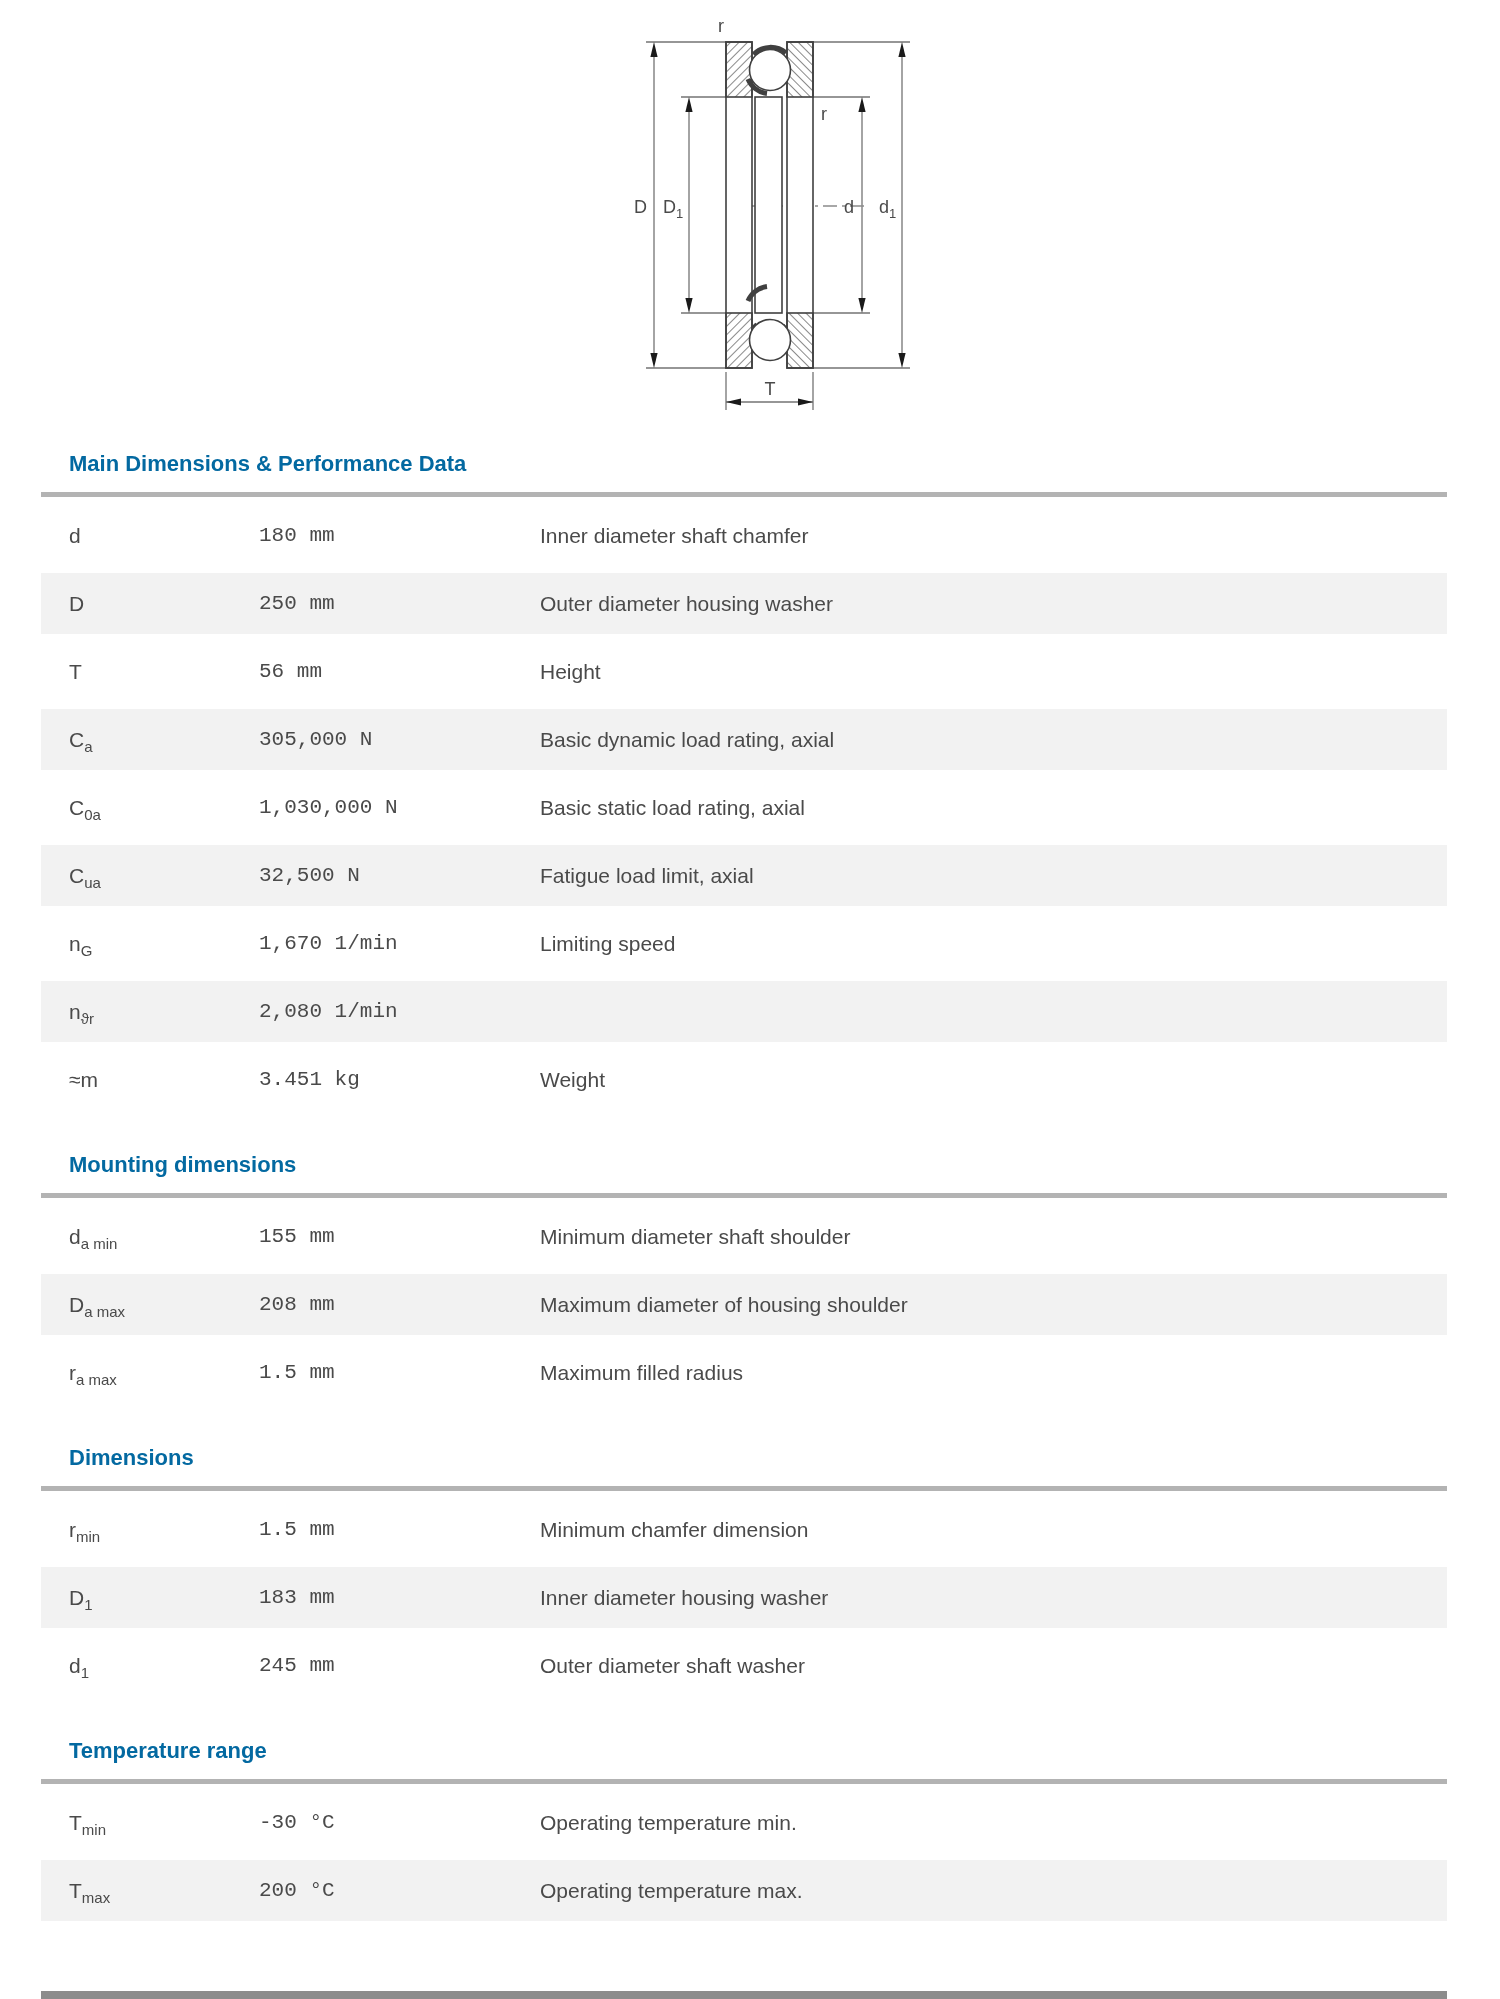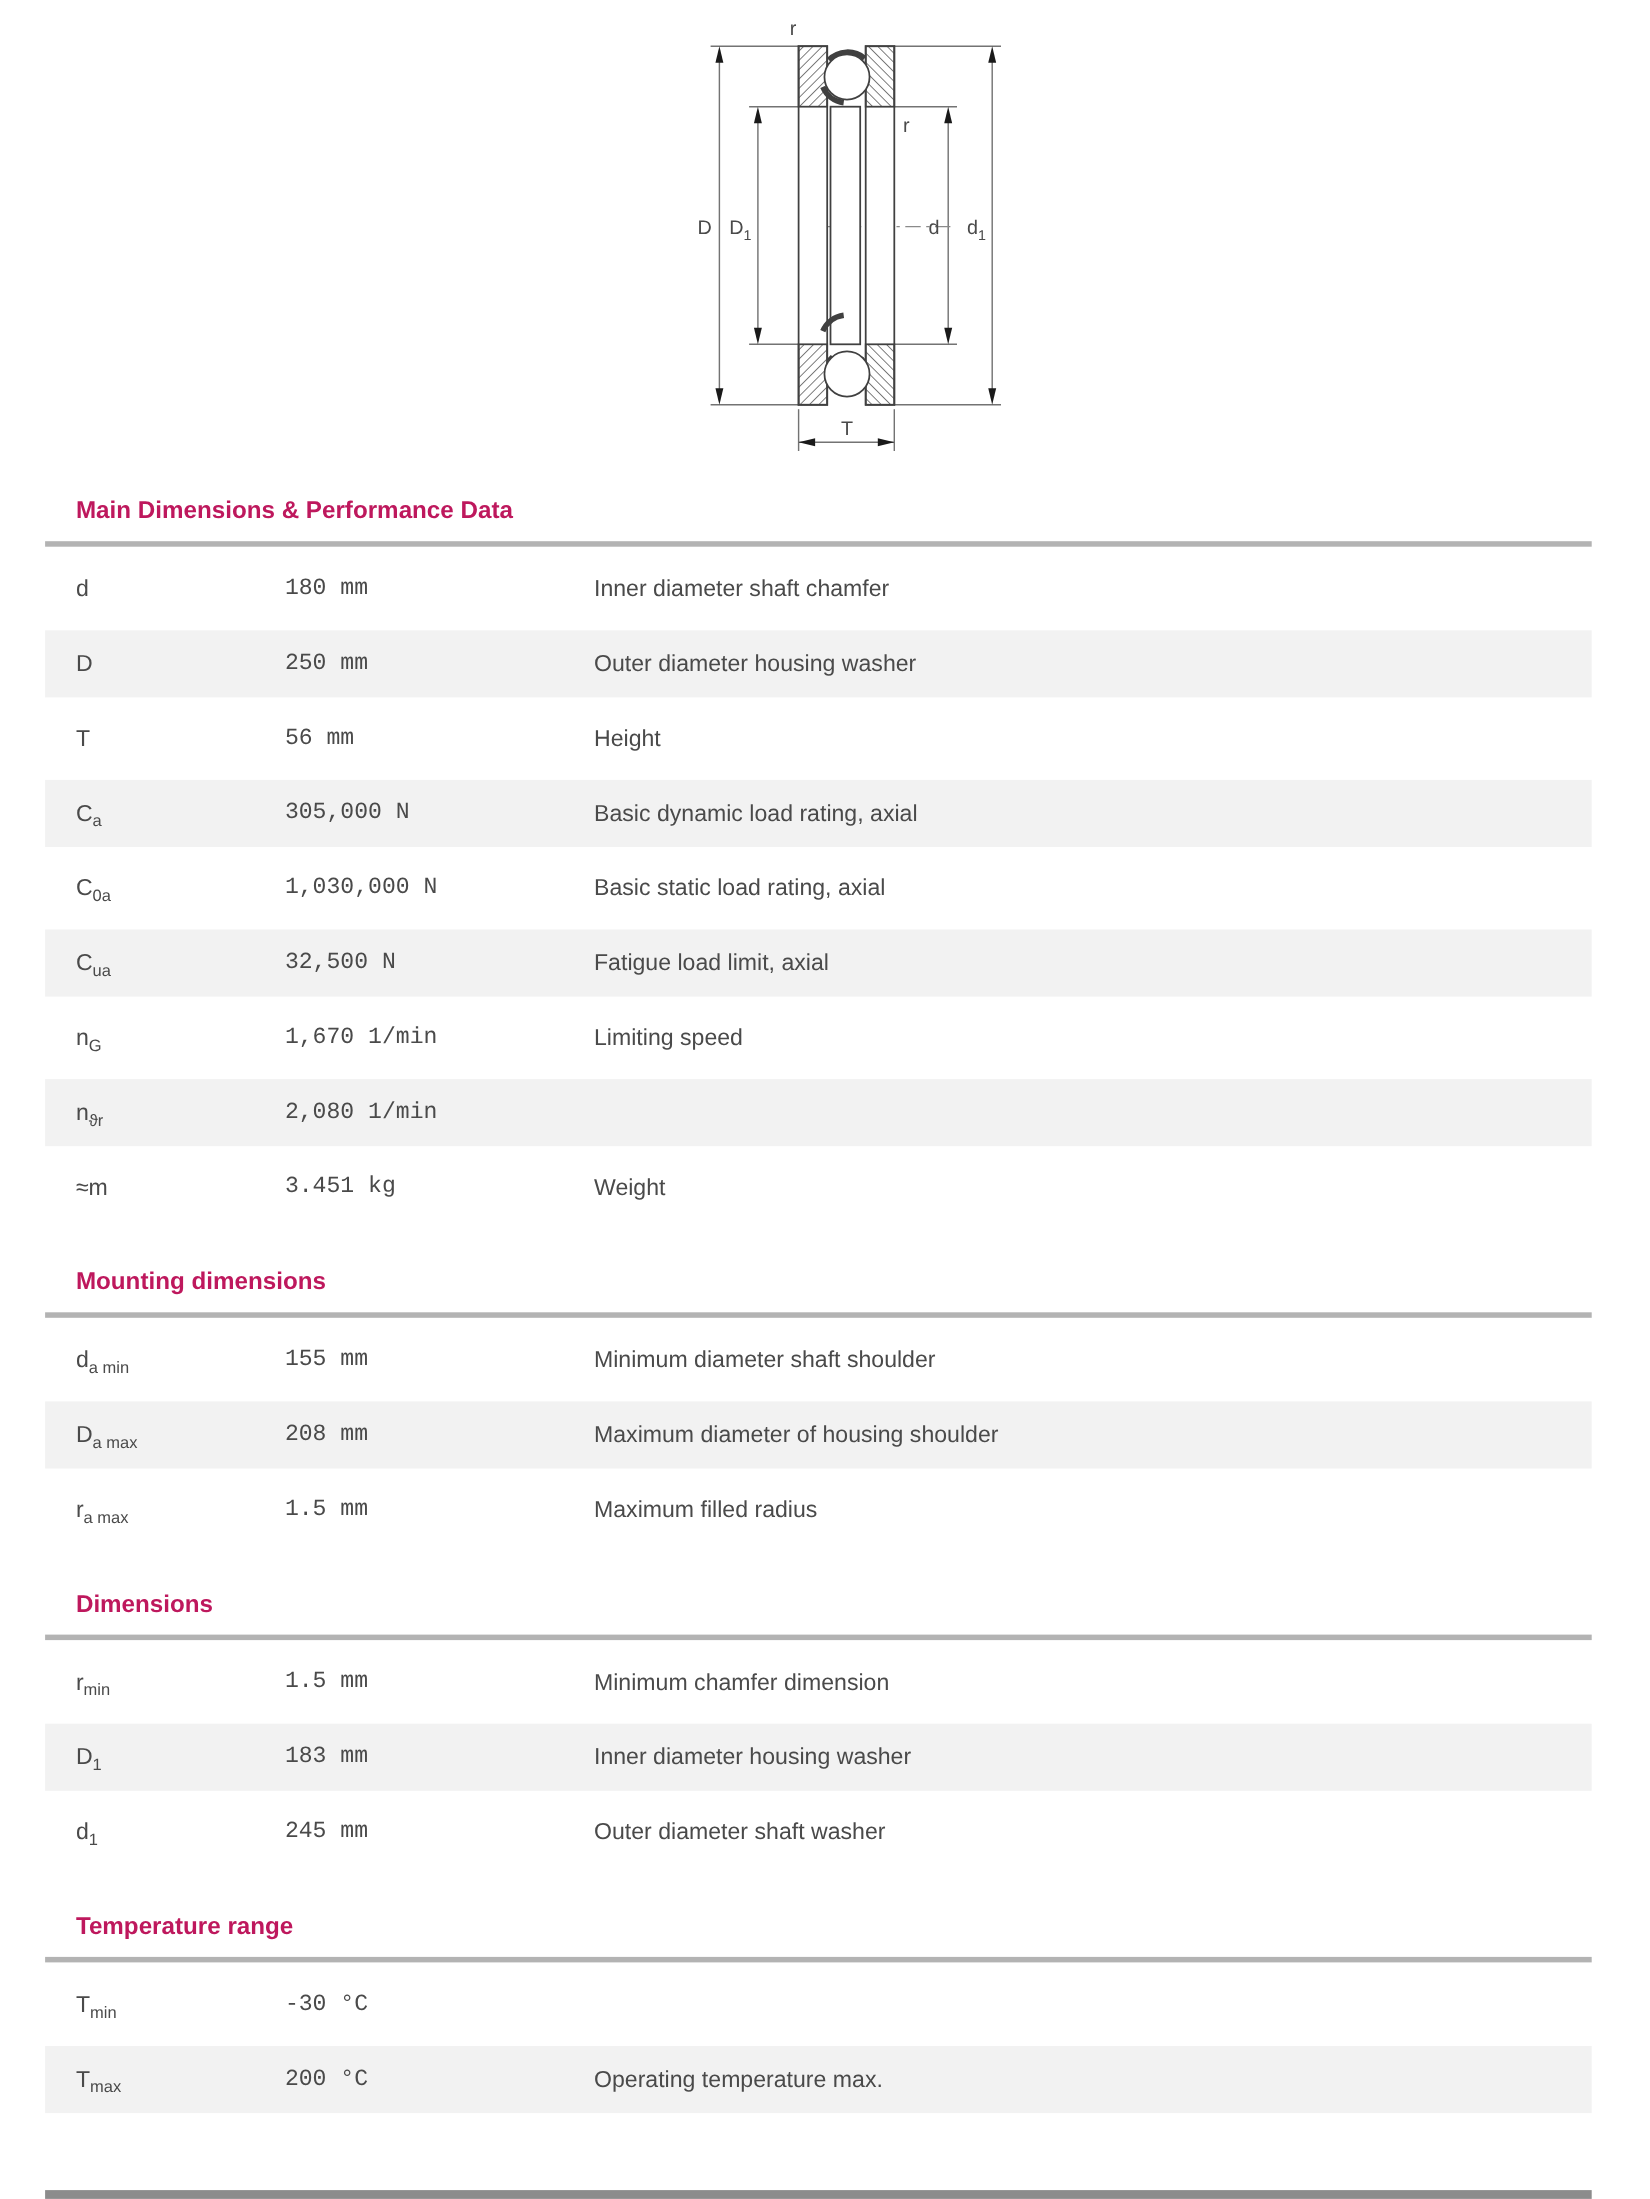--- a/index.html
+++ b/index.html
@@ -19,21 +19,21 @@
   }
 
   
   .content {
     position: absolute; top: 0; left: 41px;
     width: 1406px; padding-top: 450px;
   }
   .section { margin-top: 41px; }
   .section:first-child { margin-top: 0; }
   .section-title {
-    font-size: 22px; font-weight: bold; color: #be185d;
+    font-size: 22px; font-weight: bold; color: #0369a1;
     padding-left: 28px; margin: 0 0 14px 0; line-height: 28px;
   }
   .section-border { height: 5px; background: #b3b3b3; margin-bottom: 8px; }
   .row {
     display: flex; align-items: center;
     height: 61px; margin-bottom: 7px;
     font-size: 21px; background: #ffffff;
   }
   .row.shade { background: #f2f2f2; }
   .c-sym  { width: 190px; padding-left: 28px; flex: none; }
@@ -221,20 +221,21 @@
     </div>
   </div>
 
   <div class="section">
     <h2 class="section-title">Temperature range</h2>
     <div class="section-border"></div>
 
     <div class="row">
       <div class="c-sym"><span>T</span><sub>min</sub></div>
       <div class="c-val">-30 °C</div>
+      <div class="c-desc">Operating temperature min.</div>
     </div>
     <div class="row shade">
       <div class="c-sym"><span>T</span><sub>max</sub></div>
       <div class="c-val">200 °C</div>
       <div class="c-desc">Operating temperature max.</div>
     </div>
   </div>
 
 </div>
 

